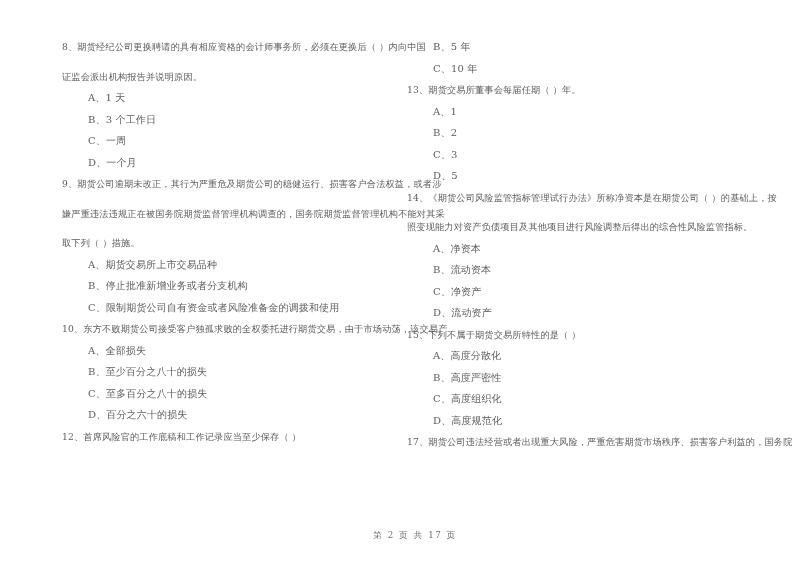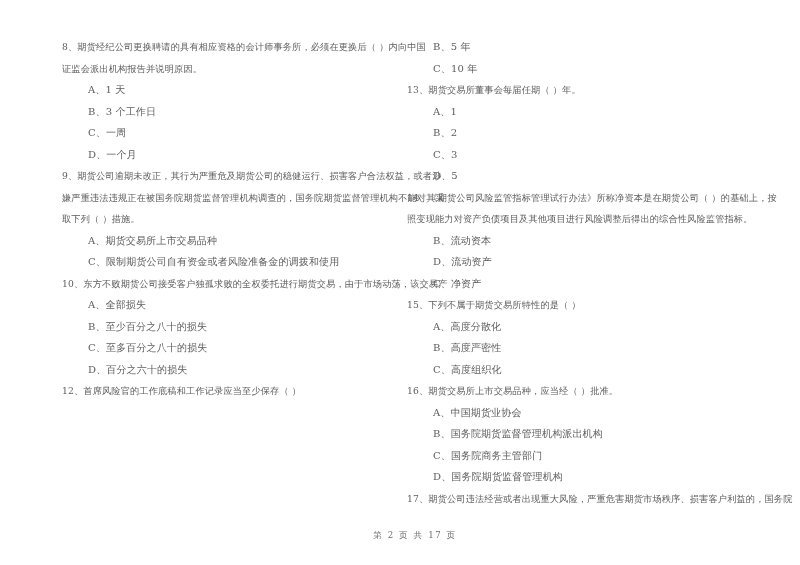--- a/index.html
+++ b/index.html
@@ -49,20 +49,21 @@
   .q-stem {
     font-size: 9.2px;
     line-height: 21.5px;
     letter-spacing: 0.15px;
     color: #5c5c5c;
     text-indent: 0;
     white-space: nowrap;
   }
   .q-stem.cont {
     text-indent: 0;
+    margin-top: 8px;
   }
   .opt {
     font-size: 10px;
     line-height: 21.5px;
     letter-spacing: 0.15px;
     color: #5c5c5c;
     padding-left: 26px;
     white-space: nowrap;
   }
   .footer {
@@ -102,20 +103,21 @@
         <div class="opt">B、3 个工作日</div>
         <div class="opt">C、一周</div>
         <div class="opt">D、一个月</div>
       </div>
 
       <div class="q-block">
         <div class="q-stem">9、期货公司逾期未改正，其行为严重危及期货公司的稳健运行、损害客户合法权益，或者涉</div>
         <div class="q-stem cont">嫌严重违法违规正在被国务院期货监督管理机构调查的，国务院期货监督管理机构不能对其采</div>
         <div class="q-stem cont">取下列（    ）措施。</div>
         <div class="opt">A、期货交易所上市交易品种</div>
+        <div class="opt">B、停止批准新增业务或者分支机构</div>
         <div class="opt">C、限制期货公司自有资金或者风险准备金的调拨和使用</div>
       </div>
 
       <div class="q-block">
         <div class="q-stem">10、东方不败期货公司接受客户独孤求败的全权委托进行期货交易，由于市场动荡，该交易产</div>
         <div class="opt">A、全部损失</div>
         <div class="opt">B、至少百分之八十的损失</div>
         <div class="opt">C、至多百分之八十的损失</div>
         <div class="opt">D、百分之六十的损失</div>
       </div>
@@ -139,39 +141,34 @@
         <div class="q-stem">13、期货交易所董事会每届任期（    ）年。</div>
         <div class="opt">A、1</div>
         <div class="opt">B、2</div>
         <div class="opt">C、3</div>
         <div class="opt">D、5</div>
       </div>
 
       <div class="q-block">
         <div class="q-stem">14、《期货公司风险监管指标管理试行办法》所称净资本是在期货公司（    ）的基础上，按</div>
         <div class="q-stem cont">照变现能力对资产负债项目及其他项目进行风险调整后得出的综合性风险监管指标。</div>
+        <div class="opt">A、净资本</div>
         <div class="opt">B、流动资本</div>
+        <div class="opt">C、净资产</div>
         <div class="opt">D、流动资产</div>
-        <div class="opt">C、净资产</div>
       </div>
 
       <div class="q-block">
         <div class="q-stem">15、下列不属于期货交易所特性的是（    ）</div>
         <div class="opt">A、高度分散化</div>
         <div class="opt">B、高度严密性</div>
         <div class="opt">C、高度组织化</div>
+        <div class="opt">D、高度规范化</div>
       </div>
 
-      <div class="q-block">
-        <div class="q-stem">16、期货交易所上市交易品种，应当经（    ）批准。</div>
-        <div class="opt">A、中国期货业协会</div>
-        <div class="opt">B、国务院期货监督管理机构派出机构</div>
-        <div class="opt">C、国务院商务主管部门</div>
-        <div class="opt">D、国务院期货监督管理机构</div>
-      </div>
 
       <div class="q-block">
         <div class="q-stem">17、期货公司违法经营或者出现重大风险，严重危害期货市场秩序、损害客户利益的，国务院</div>
 
       </div>
 
     </div>
 
   </div>
 

